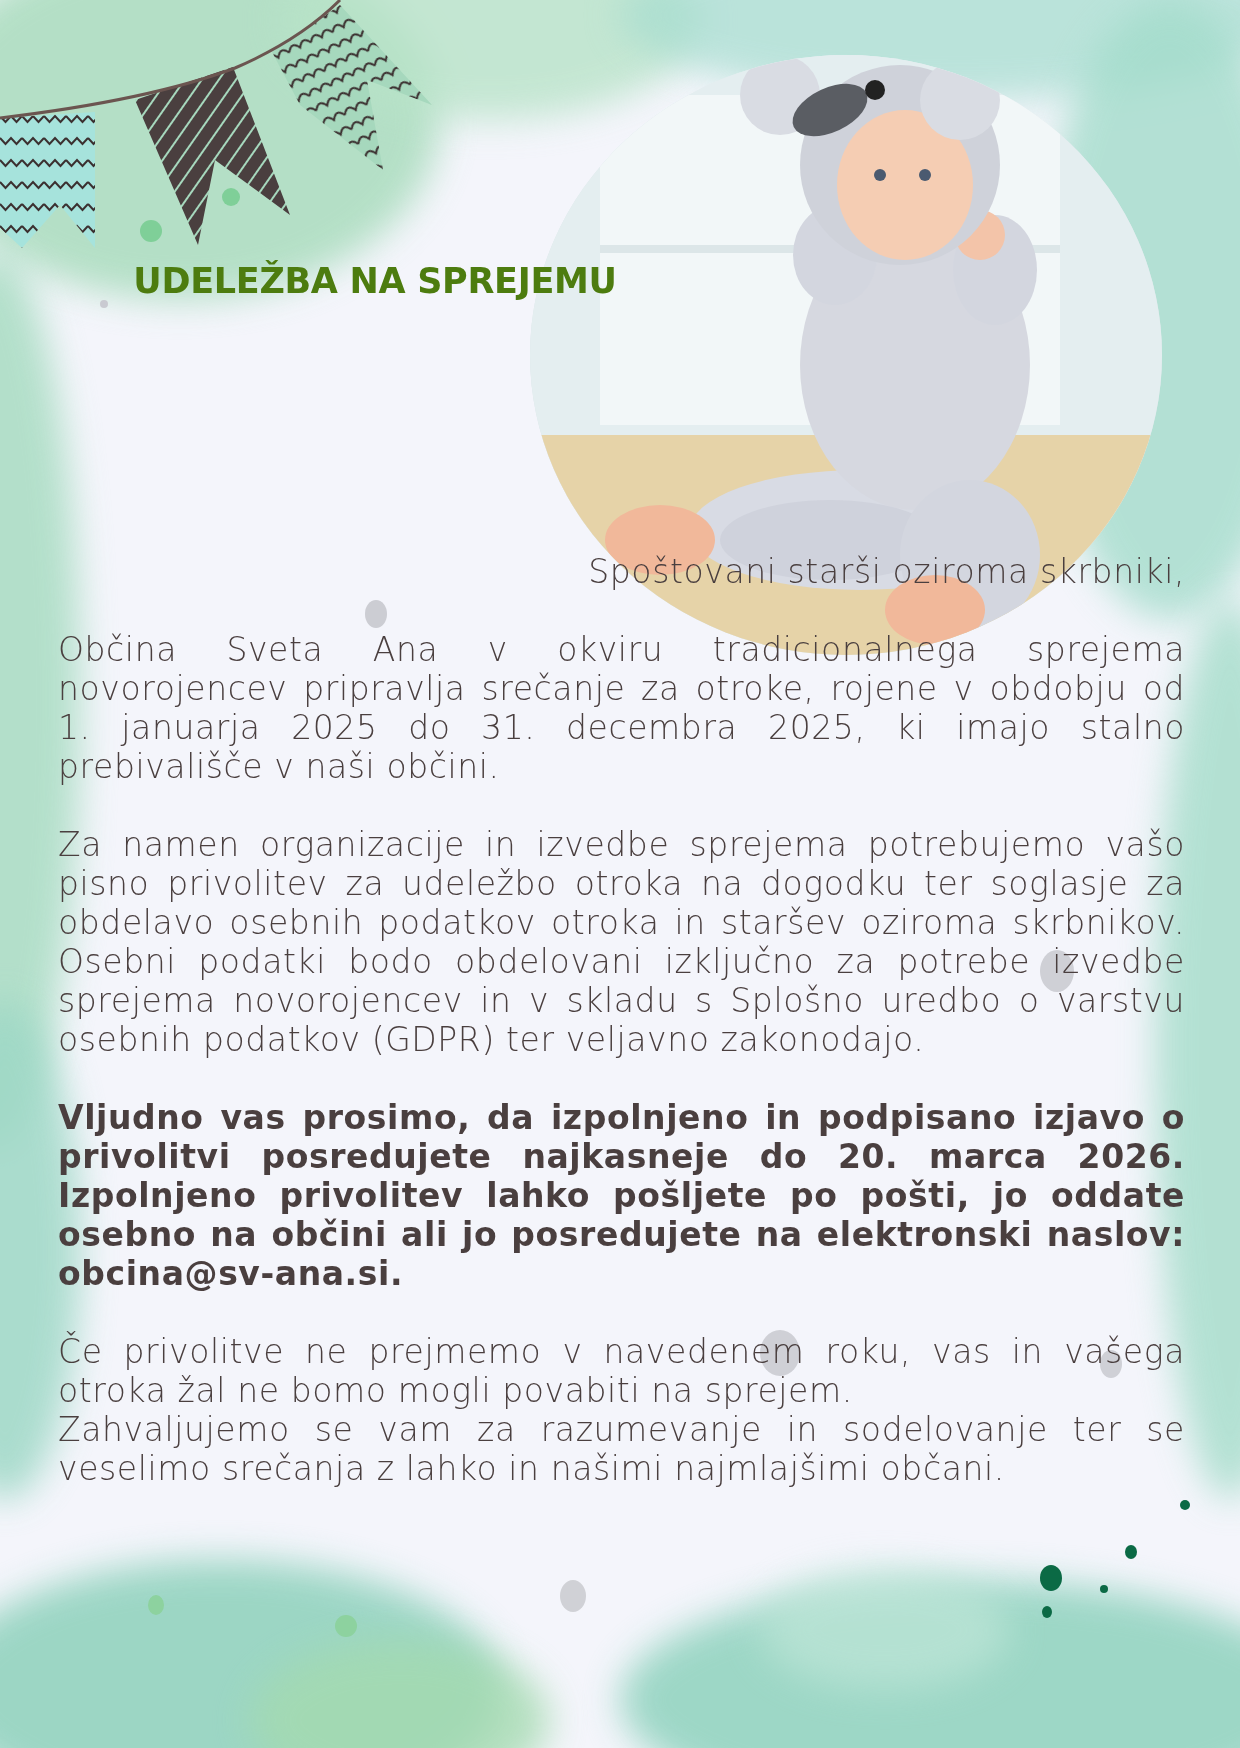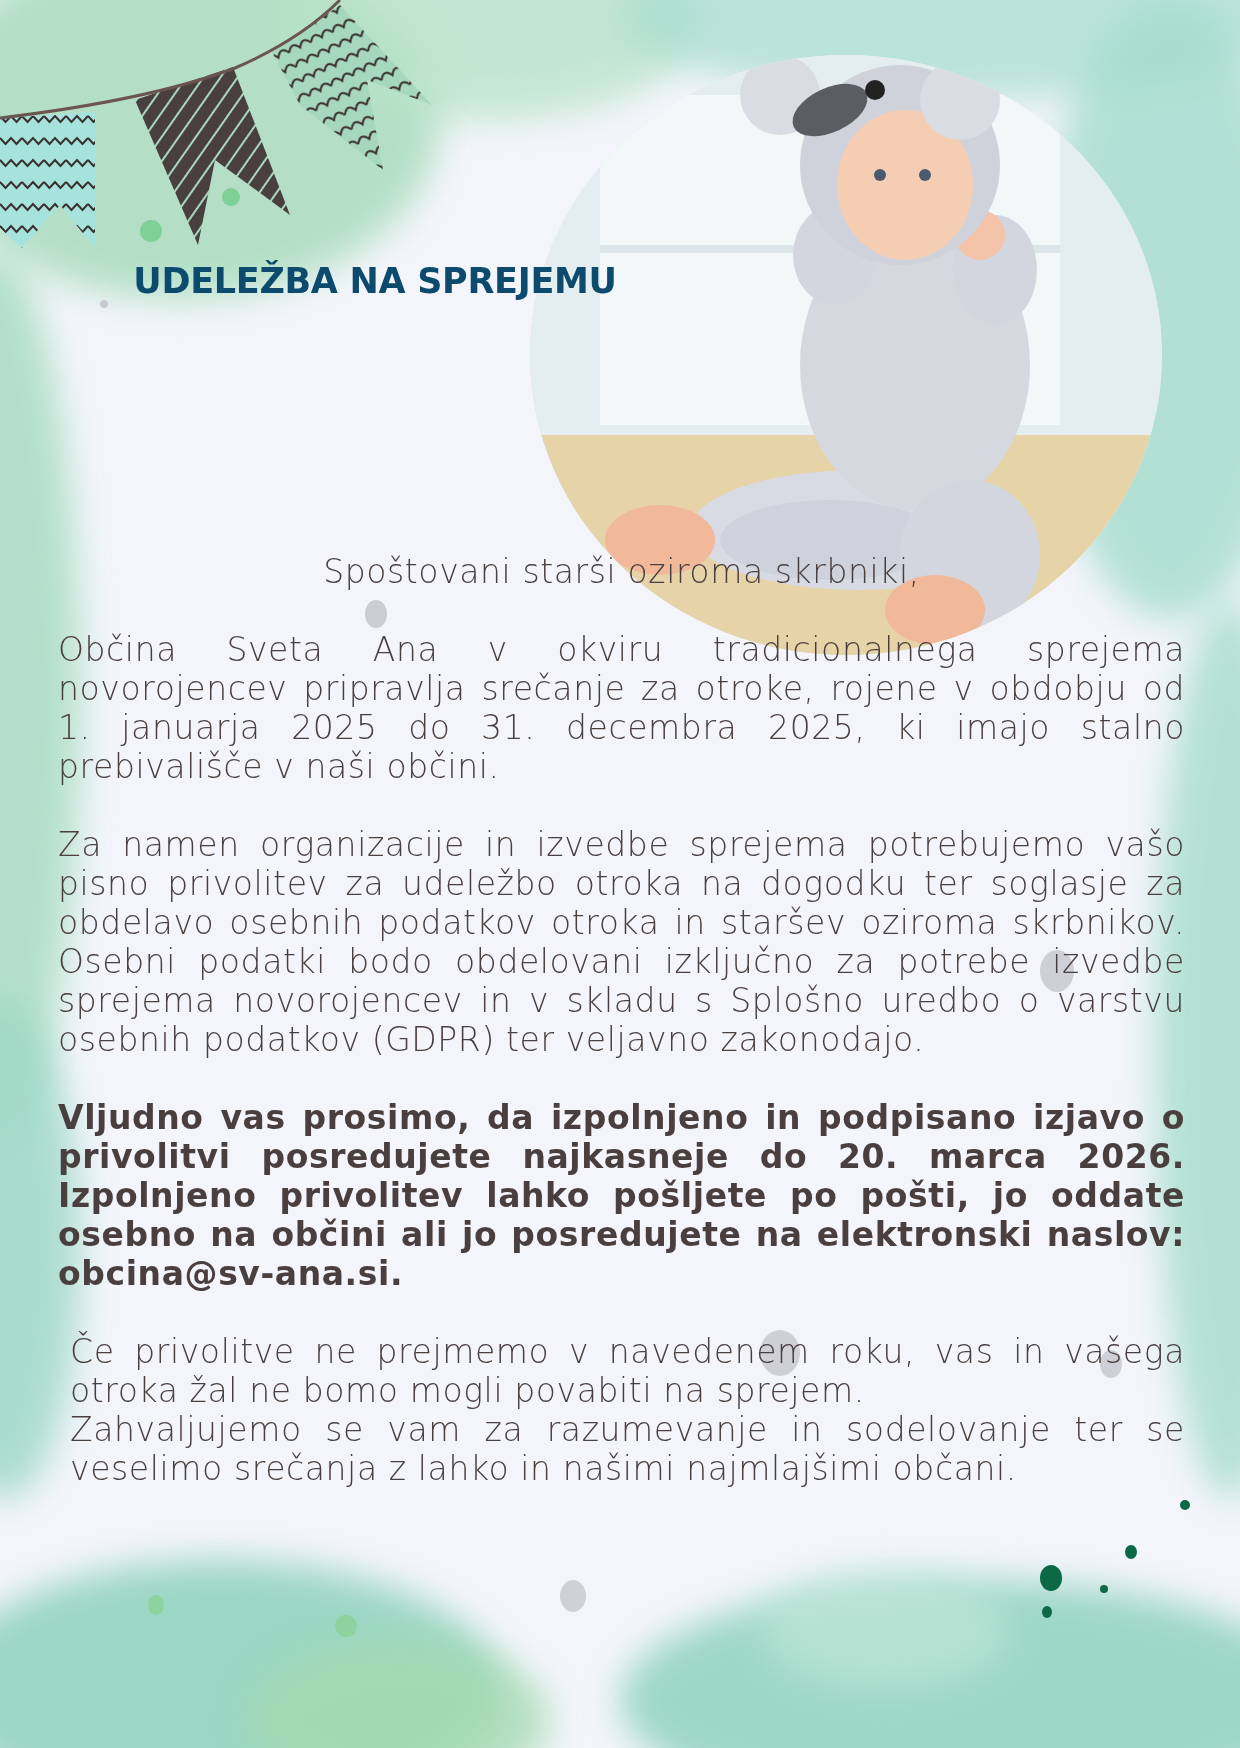--- a/index.html
+++ b/index.html
@@ -19,34 +19,34 @@
   .photo {
     position: absolute; left: 530px; top: 55px; width: 632px; height: 600px;
     border-radius: 50%; overflow: hidden;
     background: radial-gradient(ellipse at 50% 30%, #f3f7f7 0%, #dfe9ec 55%, #cfdde0 100%);
   }
   .photo svg { width: 100%; height: 100%; display: block; }
 
   .title {
     position: absolute; left: 55px; top: 255px; width: 640px;
     text-align: center; font-weight: bold; font-size: 35px; line-height: 53px;
-    color: #0c4a6e; font-family: "DejaVu Sans", sans-serif;
+    color: #4d7c0f; font-family: "DejaVu Sans", sans-serif;
     letter-spacing: -0.3px; text-transform: uppercase;
   }
 
   .body {
     position: absolute; left: 58px; top: 552px; width: 1127px;
     font-family: "DejaVu Sans", sans-serif; font-size: 33px; line-height: 39px;
     color: #4a3f3f; text-align: justify; font-weight: 300;
     letter-spacing: 0.6px;
   }
   .body p { margin-bottom: 39px; }
-  .body p.tight { margin-bottom: 0; margin-left: 12px; }
+  .body p.tight { margin-bottom: 0; }
   .body p.bold { font-weight: bold; margin-top: 38px; }
-  .greet { text-align: center; }
+  .greet { text-align: right; }
 </style>
 </head>
 <body>
 
 <div class="bg-layer">
   <div class="wash" style="left:-80px;top:-60px;width:520px;height:360px;background:#a9dcbd;opacity:.85"></div>
   <div class="wash" style="left:280px;top:-80px;width:420px;height:200px;background:#b8e3c8;opacity:.8"></div>
   <div class="wash" style="left:620px;top:-70px;width:680px;height:170px;background:#a7ddd0;opacity:.75"></div>
   <div class="wash" style="left:1040px;top:0px;width:260px;height:620px;background:#a3dccb;opacity:.8"></div>
   <div class="wash" style="left:-90px;top:250px;width:170px;height:900px;background:#a8dcc2;opacity:.85"></div>

